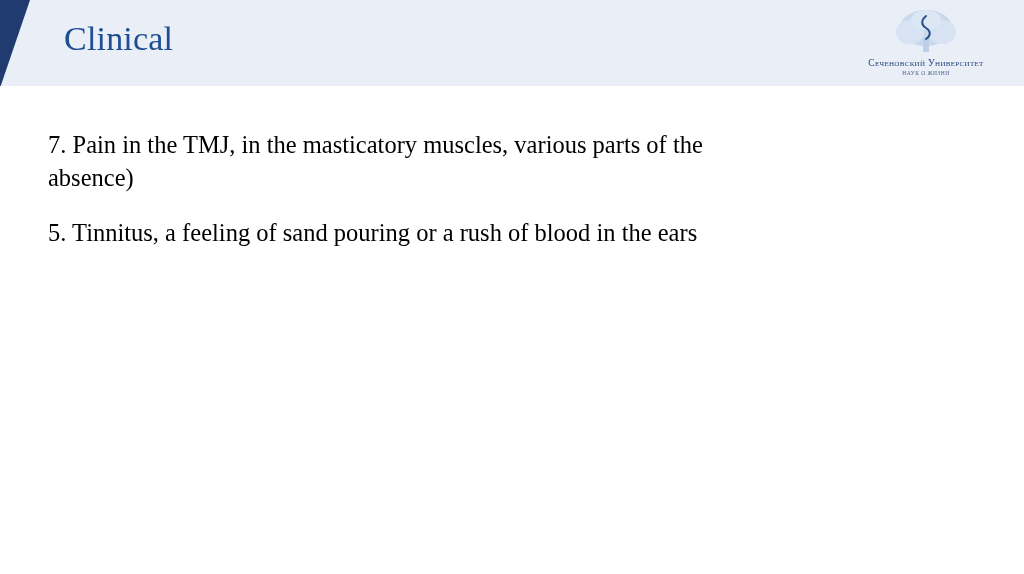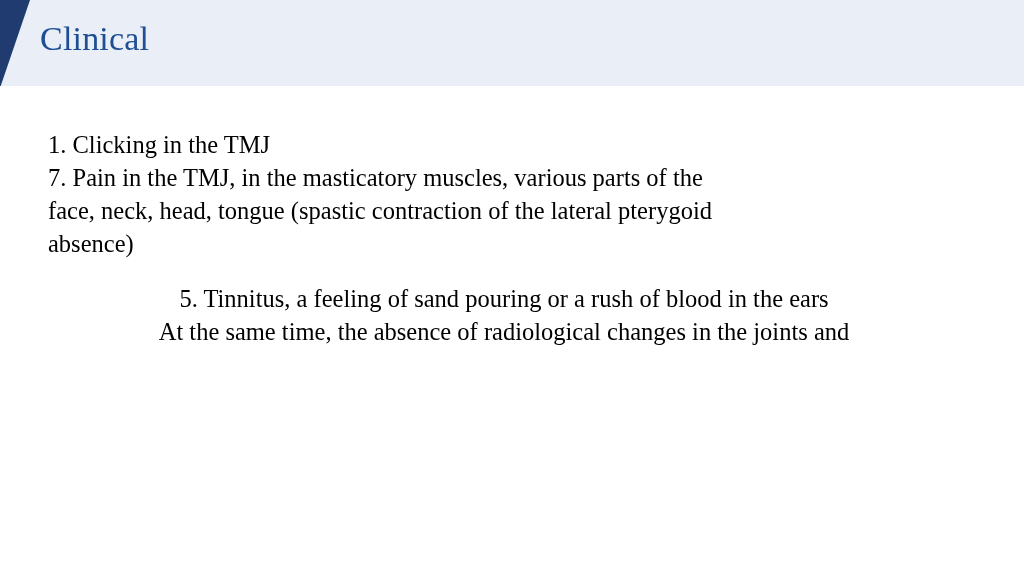--- a/index.html
+++ b/index.html
@@ -32,21 +32,21 @@
     position: absolute;
     left: 0;
     top: 0;
     width: 30px;
     height: 88px;
     background: #1f3b70;
     clip-path: polygon(0 0, 30px 0, 0 88px);
   }
   .header-title {
     position: absolute;
-    left: 40px;
+    left: 64px;
     top: 20px;
     font-size: 34px;
     color: #1f4e93;
     font-family: "Liberation Serif", serif;
     letter-spacing: 0.2px;
   }
   .header-rule {
     position: absolute;
     left: 0;
     top: 86px;
@@ -92,45 +92,53 @@
   }
   .para {
     font-size: 24.5px;
     line-height: 33px;
     color: #000000;
     font-family: "Liberation Serif", serif;
     margin: 0;
   }
   .para-block-2 {
     margin-top: 22px;
-    text-align: center;
   }
   .line {
     display: block;
     white-space: pre-wrap;
   }
 </style>
 </head>
 <body>
 
 <div class="slide">
 
   <div class="header">
     <div class="header-accent"></div>
     <div class="header-title">Clinical</div>
     <div class="header-rule"></div>
 
+    <div class="logo">
+      <svg class="logo-mark" viewBox="0 0 140 50">
+        <ellipse cx="70" cy="20" rx="26" ry="18" fill="#c9d8ec"></ellipse>
+        <ellipse cx="54" cy="24" rx="14" ry="12" fill="#d7e3f2"></ellipse>
+        <ellipse cx="86" cy="24" rx="14" ry="12" fill="#d7e3f2"></ellipse>
+        <ellipse cx="70" cy="12" rx="15" ry="10" fill="#dce7f4"></ellipse>
+        <rect x="67" y="30" width="6" height="14" fill="#bcd0e8"></rect>
+        <path d="M70 8 c-5 4 -5 9 0 12 c5 3 5 8 0 11" stroke="#2b4f8c" stroke-width="2" fill="none" stroke-linecap="round"></path>
+      </svg>
+      <div class="logo-name">Сеченовский Университет</div>
+      <div class="logo-tagline">НАУК О ЖИЗНИ</div>
+    </div>
   </div>
 
   <div class="content">
     <p class="para para-block-1">
-      <span class="line">1. Clicking in the TMJ</span>
       <span class="line">7. Pain in the TMJ, in the masticatory muscles, various parts of the</span>
-      <span class="line">face, neck, head, tongue (spastic contraction of the lateral pterygoid</span>
       <span class="line">absence)</span>
     </p>
     <p class="para para-block-2">
       <span class="line">5. Tinnitus, a feeling of sand pouring or a rush of blood in the ears</span>
-      <span class="line">At the same time, the absence of radiological changes in the joints and</span>
     </p>
   </div>
 
 </div>
 
 </body></html>

